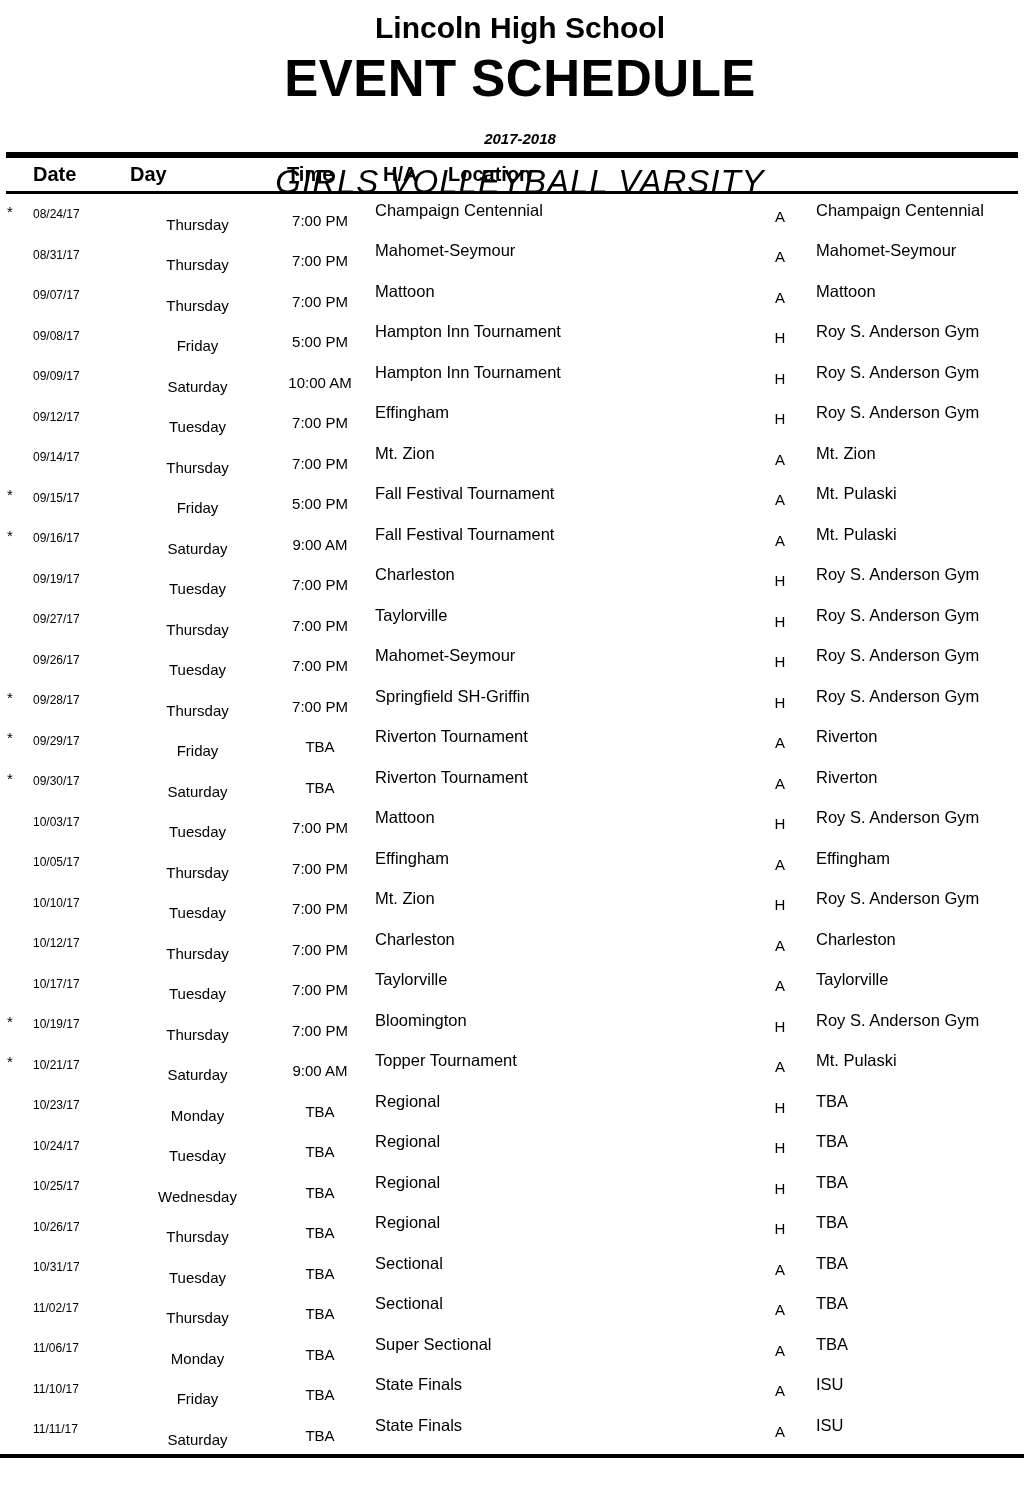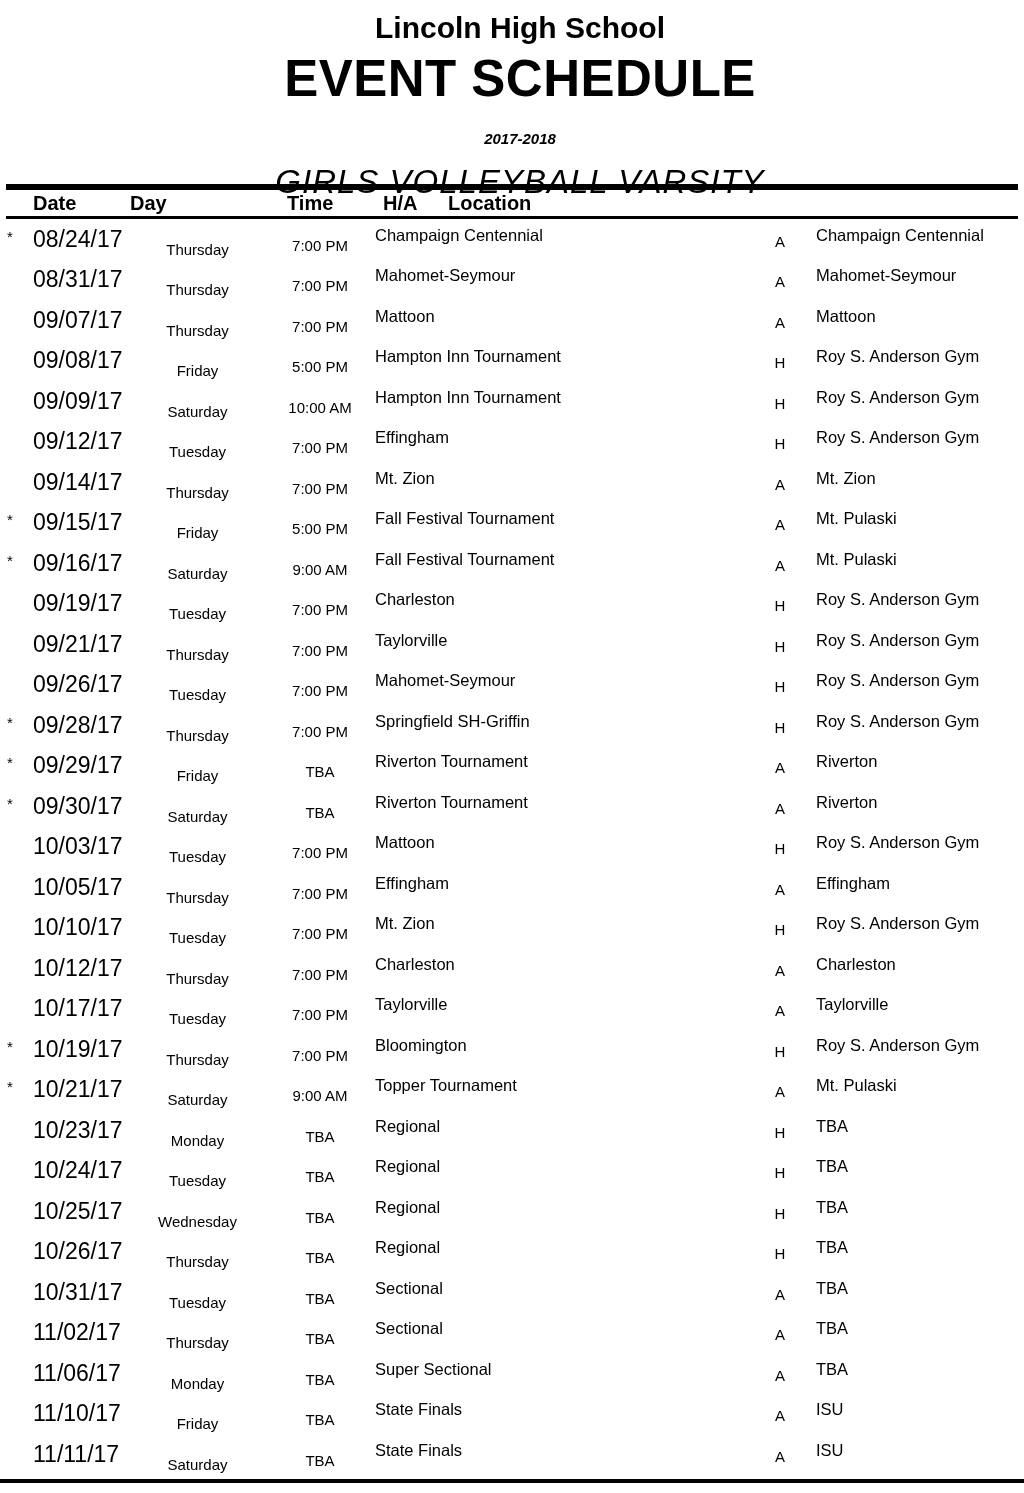--- a/index.html
+++ b/index.html
@@ -18,21 +18,21 @@
     position: relative;
     width: 1024px;
     height: 1493px;
     overflow: hidden;
     background: #ffffff;
   }
 
   
   .titles {
     box-sizing: border-box;
-    height: 184px;
+    height: 152px;
     padding-top: 12px;
     padding-left: 16px; 
     text-align: center;
   }
   .school {
     font-size: 30px;
     font-weight: bold;
     line-height: 1.05;
   }
   .doc-title {
@@ -65,21 +65,21 @@
   .rule-thick { height: 6px; }
   .rule-thin  { height: 3px; }
   .rule-bottom {
     height: 4px;
     margin: 4px 0 0 0;
     background: #000000;
   }
 
   
   .thead {
-    height: 26px;
+    height: 33px;
     display: flex;
     align-items: center;
     font-weight: bold;
     font-size: 20px;
   }
   .row {
     height: 40.5px;
     display: flex;
     align-items: center;
   }
@@ -94,21 +94,21 @@
   .col-location { width: 219px; padding-left: 11px; }
 
   
   .thead .col-day      { text-align: left; }
   .thead .col-time     { text-align: left; padding-left: 22px; }
   .thead .col-ha       { text-align: left; padding-left: 8px; }
   .thead .col-location { padding-left: 23px; }
 
   
   .row .col-star     { font-size: 15px; position: relative; top: -3px; }
-  .row .col-date     { font-size: 23px; }
+  .row .col-date     { font-size: 12px; }
   .row .col-day      { font-size: 15px; position: relative; top: 10px; }
   .row .col-time     { font-size: 15px; position: relative; top: 6px; }
   .row .col-event    { font-size: 16.5px; position: relative; top: -4px; }
   .row .col-ha       { font-size: 15px; position: relative; top: 2px; }
   .row .col-location { font-size: 16.5px; position: relative; top: -4px; }
 </style>
 </head>
 <body>
 
 <div class="page">
@@ -229,21 +229,21 @@
     <span class="c col-date">09/19/17</span>
     <span class="c col-day">Tuesday</span>
     <span class="c col-time">7:00 PM</span>
     <span class="c col-event">Charleston</span>
     <span class="c col-ha">H</span>
     <span class="c col-location">Roy S. Anderson Gym</span>
   </div>
 
   <div class="row">
     <span class="c col-star"></span>
-    <span class="c col-date">09/21/17</span>
+    <span class="c col-date">09/27/17</span>
     <span class="c col-day">Thursday</span>
     <span class="c col-time">7:00 PM</span>
     <span class="c col-event">Taylorville</span>
     <span class="c col-ha">H</span>
     <span class="c col-location">Roy S. Anderson Gym</span>
   </div>
 
   <div class="row">
     <span class="c col-star"></span>
     <span class="c col-date">09/26/17</span>

